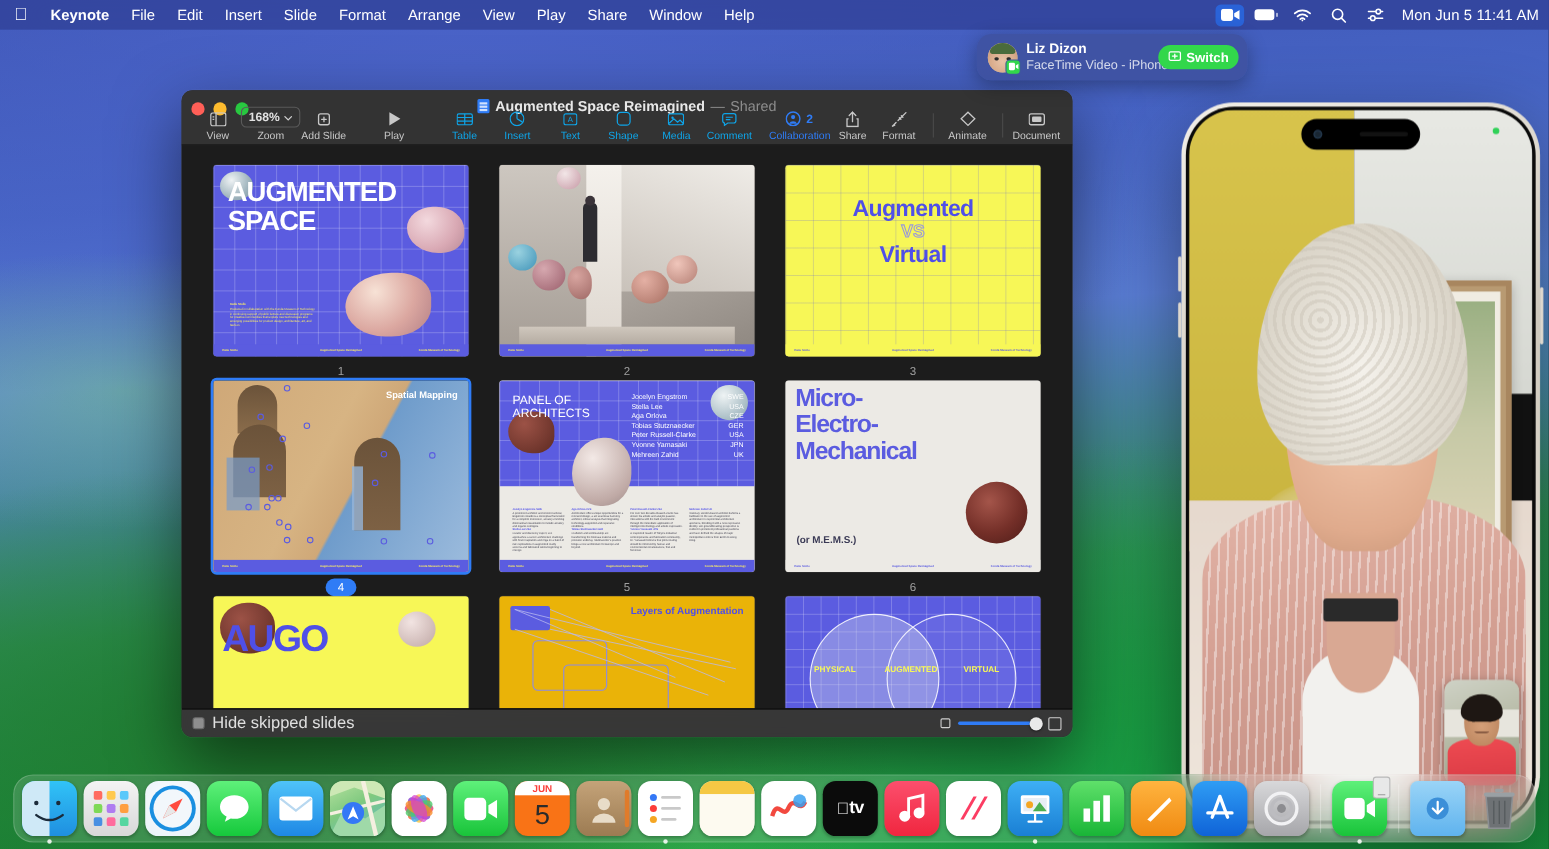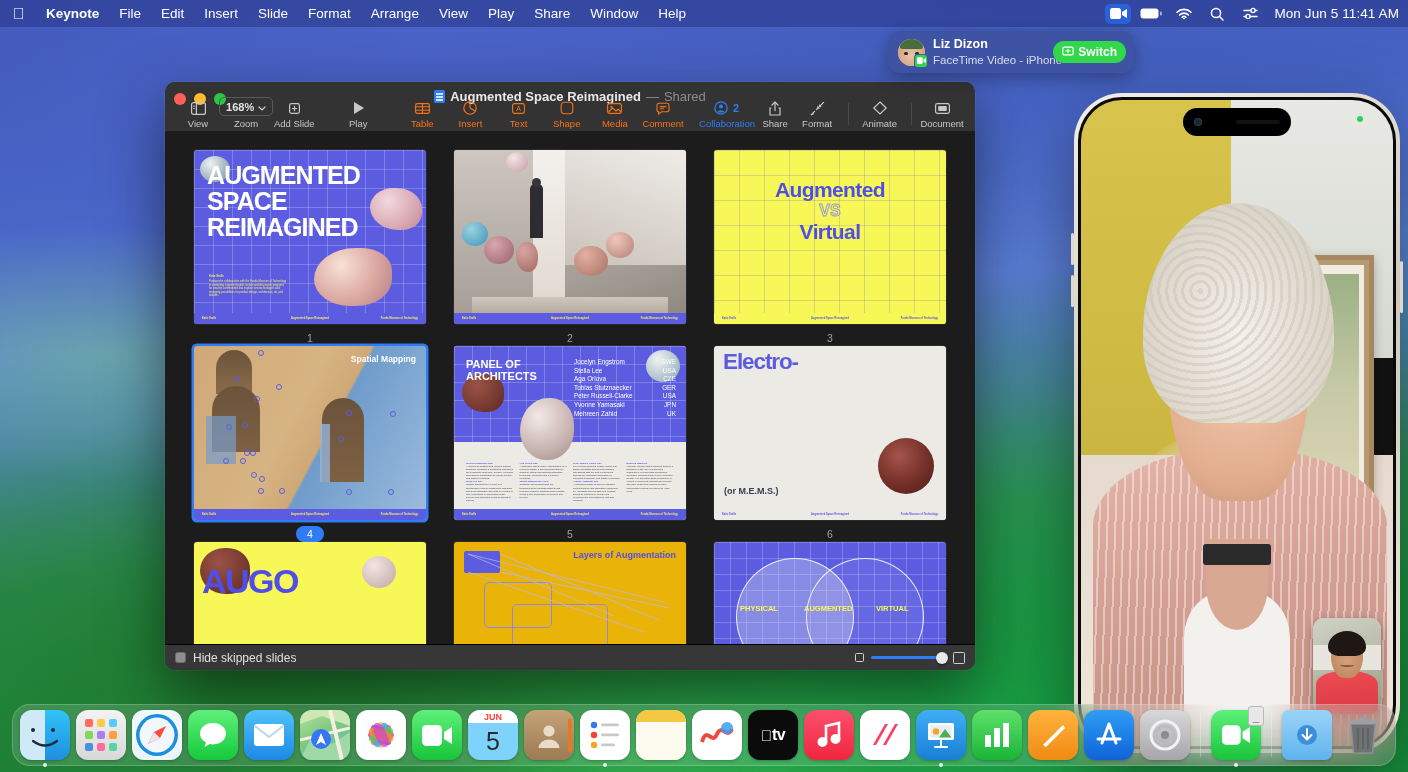--- a/index.html
+++ b/index.html
@@ -121,21 +121,21 @@
 
   #kn-toolbar {
     position: absolute; bottom: 2px; left: 0; right: 0;
     display: flex; align-items: flex-end; padding: 0 12px;
     height: 36px;
   }
   .tb { display:flex; flex-direction:column; align-items:center; justify-content:flex-end;
         min-width: 42px; gap: 3px; color:#c8c8c8; }
   .tb .glyph { height: 16px; display:flex; align-items:center; justify-content:center; }
   .tb .lbl { font-size: 9.5px; line-height: 10px; white-space:nowrap; }
-  .tb.dim { color:#f97316; }
+  .tb.dim { color:#0ea5e9; }
   .tb.accent { color:#2f7cf6; }
   .tb-gap-sm { width: 14px; } .tb-gap-lg { width: 50px; }
   .tb-sep { width: 1px; height: 22px; background:#4a4a4a; margin: 0 10px 4px; align-self:flex-end; }
   #zoom-ctl {
     display:flex; align-items:center; gap:4px;
     border: 1px solid #5a5a5a; border-radius: 5px; padding: 1px 6px;
     font-size: 11px; color:#e2e2e2; font-weight:bold; height:19px;
   }
   .tb-spacer { flex: 1; }
 
@@ -193,21 +193,21 @@
   .s3 .stack { position:absolute; left:0; right:0; top:28px; }
 
   
   .s4 { background: linear-gradient(180deg,#4a7fc4 0%,#86a8d2 55%,#c9a87a 56%,#d9be94 100%); }
   .s4 .label { position:absolute; right:10px; top:8px; color:#fff; font-size: 8.5px; font-weight:bold; }
   .dot { position:absolute; width:6px; height:6px; border-radius:50%; border:1.1px solid #5b5ce0; }
 
   
   .s5 { background:#eceae5; }
   .s5 .top { position:absolute; left:0; right:0; top:0; height:96px; background:#5b5ce0; }
-  .s5 .hd { position:absolute; left:12px; top:12px; color:#fff; font-weight:bold; font-size:11px; line-height:12px;}
+  .s5 .hd { position:absolute; left:12px; top:12px; color:#fff; font-weight:normal; font-size:11px; line-height:12px;}
   .s5 .names { position:absolute; left:120px; top:12px; color:#fff; font-size:6.4px; line-height:8.6px; }
   .s5 .cc { position:absolute; right:10px; top:12px; color:#fff; font-size:6.4px; line-height:8.6px; text-align:right;}
   .s5 .cols { position:absolute; left:12px; right:12px; bottom:18px; display:flex; gap:6px; }
   .s5 .col { flex:1; font-size:2.4px; line-height:3.1px; color:#3a3a4a; }
   .s5 .col b { color:#4f4fe8; display:block; }
 
   
   .s6 { background:#eceae5; }
   .s6 .t { position:absolute; left:9px; top:4px; right:6px; color:#5b5ce0; font-weight:bold;
            font-size: 22.5px; line-height: 24px; letter-spacing:-1.1px; }
@@ -228,21 +228,21 @@
 
   
   #kn-footer {
     height: 26px; flex: 0 0 26px;
     background: rgba(70,70,70,.55);
     backdrop-filter: blur(18px);
     border-top: .5px solid #000;
     display:flex; align-items:center; padding: 0 10px; gap:7px;
   }
   #skip-check { width:11px; height:11px; border-radius:2.5px; background:#8e8e8e; border:.5px solid #6a6a6a; }
-  #skip-label { font-size:12px; color:#e0e0e0; }
+  #skip-label { font-size:15px; color:#e0e0e0; }
   .zoom-slide-wrap { margin-left:auto; display:flex; align-items:center; gap:7px; }
   .zs-icon { width:9px; height:9px; border:1.2px solid #cfcfcf; border-radius:1.5px; }
   .zs-icon.big { width:12px; height:12px; border-width:1.6px; }
   #zs-track { width:75px; height:3px; background:#2f7cf6; border-radius:2px; position:relative; }
   #zs-knob { position:absolute; right:-2px; top:-4.5px; width:12px; height:12px; border-radius:50%;
              background:#e9e9e9; box-shadow:0 1px 2px rgba(0,0,0,.5); }
 
   
   #iphone {
     position:absolute; left: 1074px; top: 93px; width: 326px; height: 660px;
@@ -616,21 +616,20 @@
 
       <div class="slide-cell">
         <div class="thumb s1">
           <div class="gridbg"></div>
           <div class="blob" style="left:6px;top:6px;width:30px;height:26px;background:radial-gradient(circle at 35% 30%,#eef2f4,#9fb4bd 60%,#7d93a0);"></div>
           <div class="blob" style="right:4px;top:38px;width:52px;height:42px;background:radial-gradient(circle at 35% 30%,#f3d9de,#d9a9b4 60%,#b98a97);border-radius:48% 52% 42% 58%;"></div>
           <div class="blob" style="left:120px;bottom:18px;width:78px;height:58px;background:radial-gradient(circle at 35% 30%,#f7e2d6,#dba7a0 55%,#b27f86);border-radius:58% 42% 50% 50%;"></div>
           <div class="title">
             <div>AUGMENTED</div>
             <div>SPACE</div>
-            <div>REIMAGINED</div>
           </div>
           <div class="body">
             <b>Katie Stolle</b>
             <span>Produced in collaboration with the Fonda Museum of Technology in continuing support of public lecture and discussion programs for creative communities that explore new technologies and emerging possibilities for product design, architecture, art, and fashion.</span>
           </div>
           <div class="s-footer">
             <span class="l">Katie Stolle</span>
             <span class="c">Augmented Space Reimagined</span>
             <span class="r">Fonda Museum of Technology</span>
           </div>
@@ -774,21 +773,23 @@
             <span class="c">Augmented Space Reimagined</span>
             <span class="r">Fonda Museum of Technology</span>
           </div>
         </div>
         <div class="num">5</div>
       </div>
 
       <div class="slide-cell">
         <div class="thumb s6">
           <div class="t">
+            <div>Micro-</div>
             <div>Electro-</div>
+            <div>Mechanical</div>
           </div>
           <div class="blob" style="right:12px;bottom:26px;width:56px;height:56px;background:radial-gradient(circle at 38% 32%,#a4554a,#742f28 55%,#4d1c18);"></div>
           <div class="sub">(or M.E.M.S.)</div>
           <div class="s-footer" style="background:#eceae5;color:#5b5ce0;">
             <span class="l">Katie Stolle</span>
             <span class="c">Augmented Space Reimagined</span>
             <span class="r">Fonda Museum of Technology</span>
           </div>
         </div>
         <div class="num">6</div>
@@ -993,21 +994,21 @@
   <div class="dock-item">
     <div class="dock-icon" style="background:linear-gradient(180deg,#5ef07a,#19c43a);">
       <svg width="30" height="21" viewBox="0 0 30 21">
           <rect x="0" y="0" width="20" height="21" rx="4.6" fill="#fff"></rect>
           <path d="M22 7 L30 2 L30 19 L22 14 Z" fill="#fff"></path>
         </svg>
     </div>
   </div>
 
   <div class="dock-item">
-    <div class="dock-icon" style="background:#7dd3fc;flex-direction:column;">
+    <div class="dock-icon" style="background:#f97316;flex-direction:column;">
       <div style="width:100%;height:13px;background:#fff;color:#fc3d39;font-size:9px;font-weight:bold;display:flex;align-items:center;justify-content:center;">JUN</div>
       <div style="flex:1;width:100%;display:flex;align-items:center;justify-content:center;color:#2b2b2b;font-size:25px;font-weight:300;">5</div>
     </div>
   </div>
 
   <div class="dock-item">
     <div class="dock-icon" style="background:linear-gradient(180deg,#c4a379,#9c7b52);">
       <svg width="30" height="30" viewBox="0 0 30 30">
           <circle cx="15" cy="11" r="5.6" fill="#e8dcc8"></circle>
           <path d="M4.5 28 a10.5 8.5 0 0 1 21 0 Z" fill="#e8dcc8"></path>

